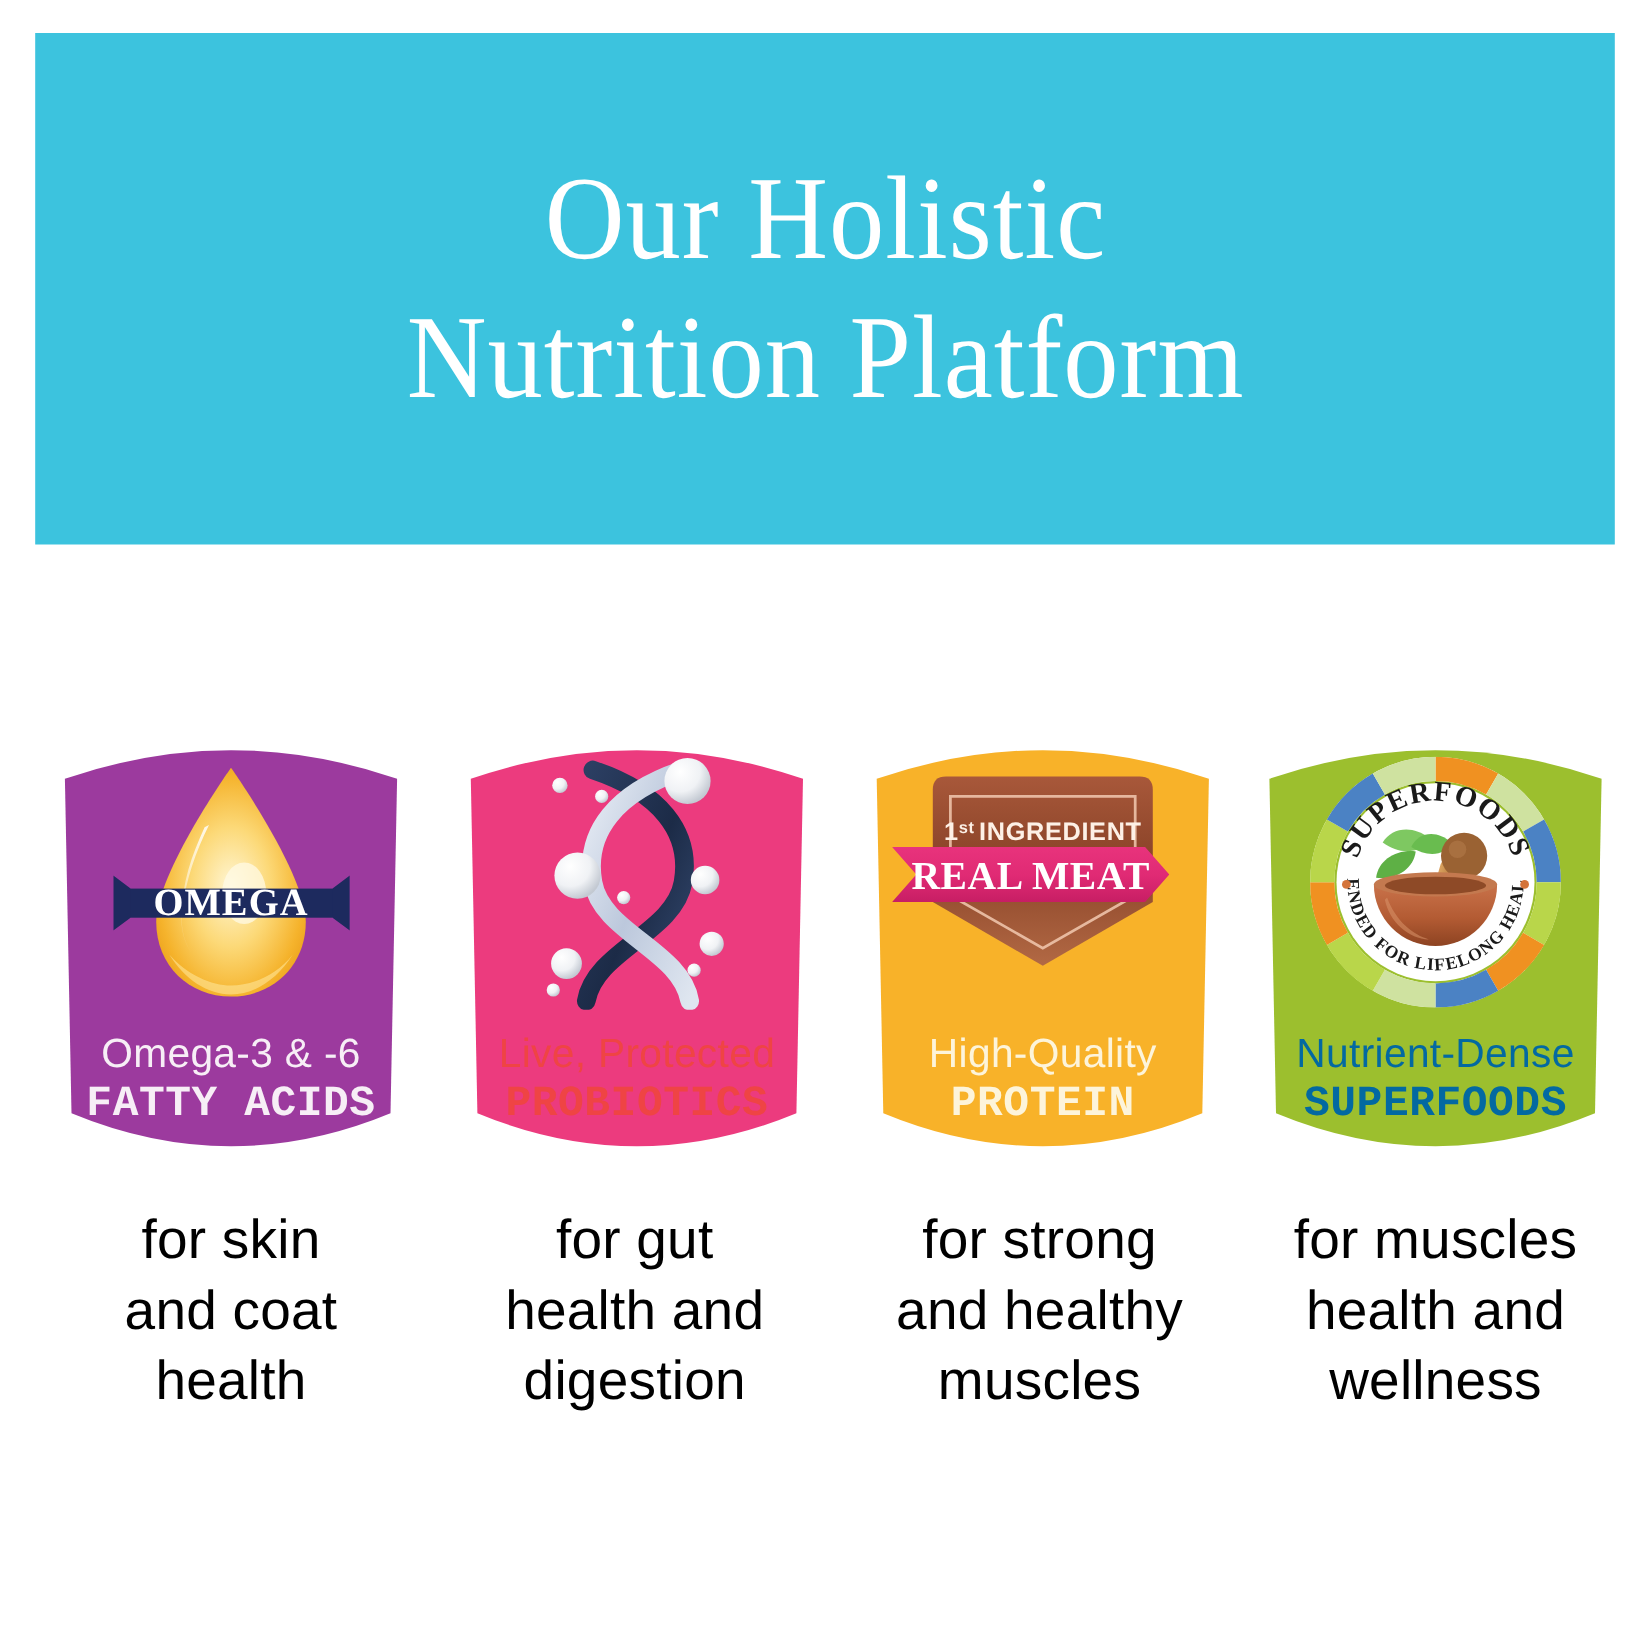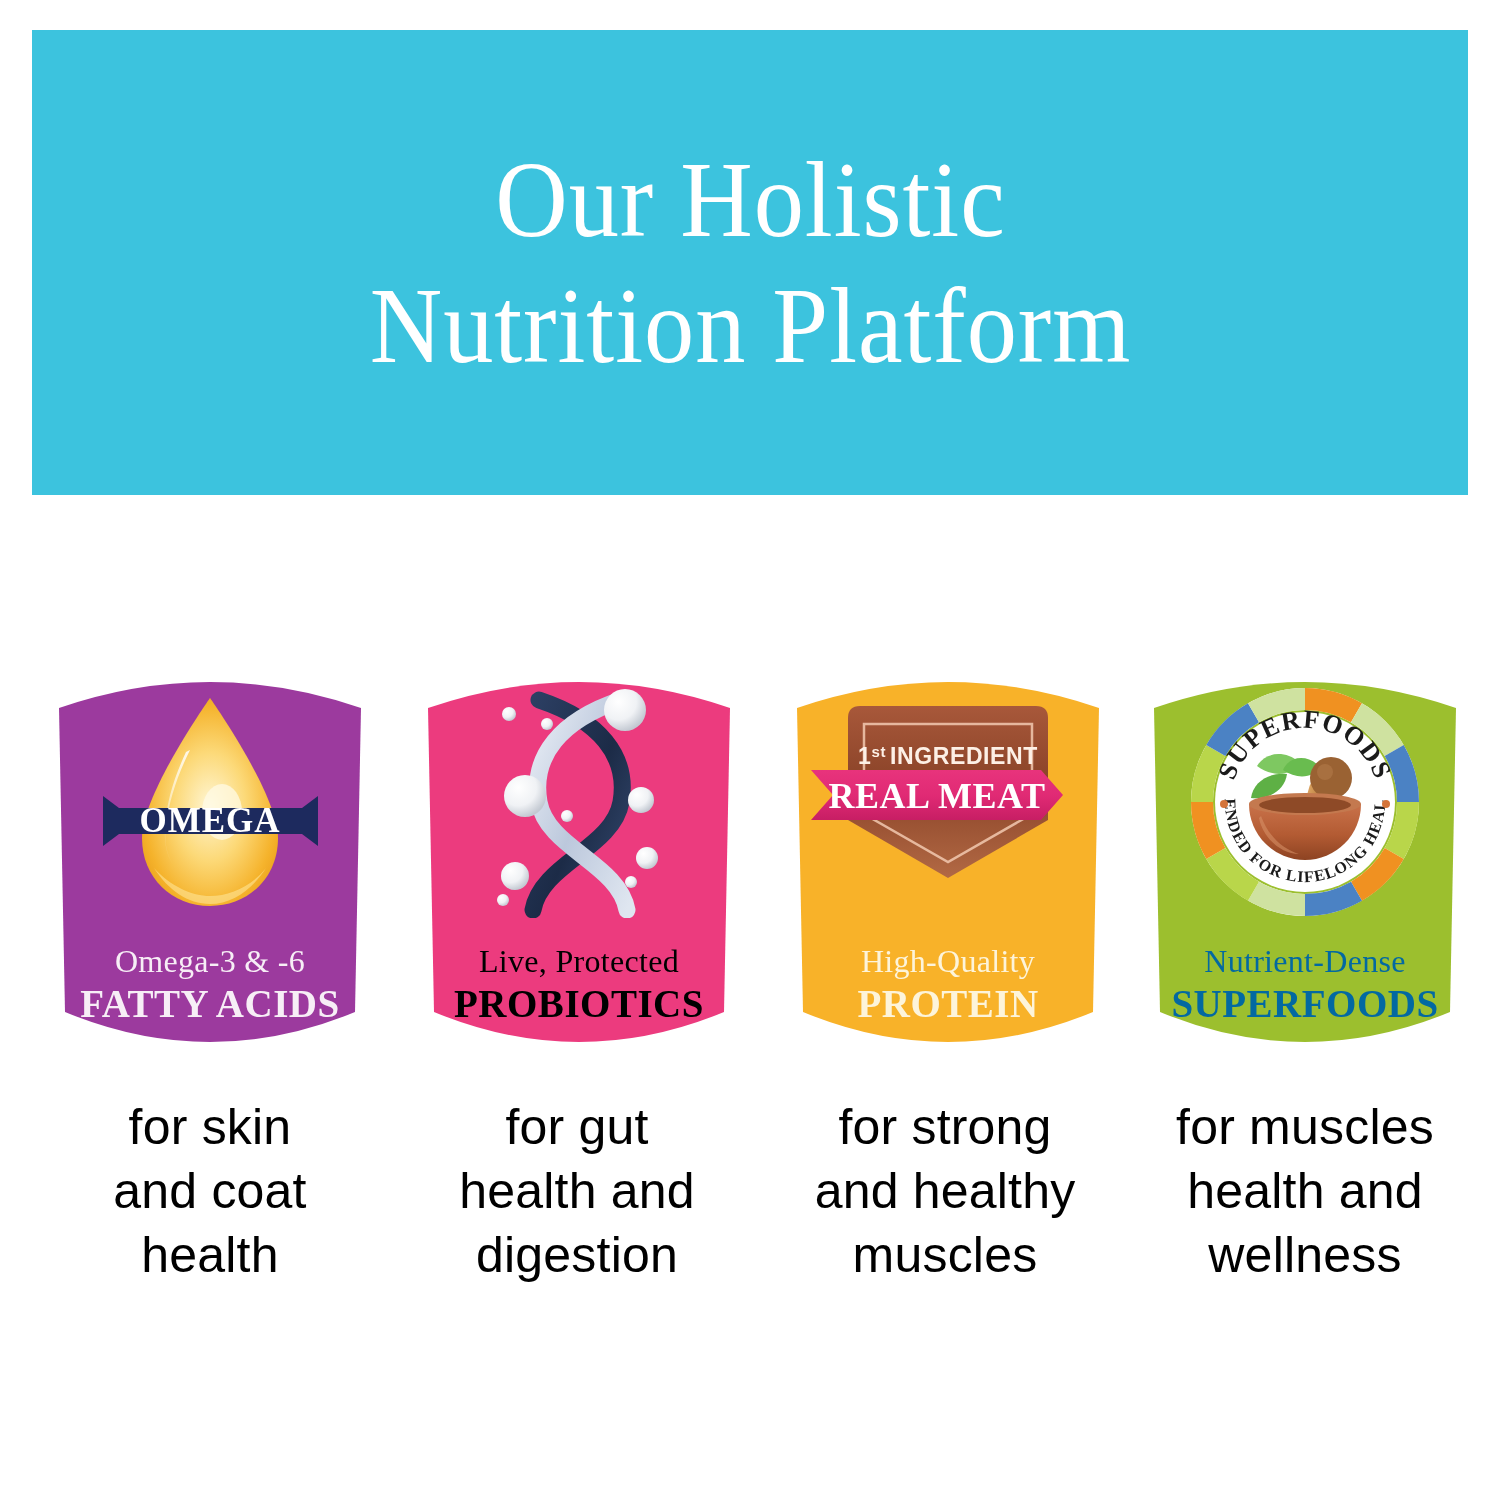--- a/index.html
+++ b/index.html
@@ -80,37 +80,37 @@
     align-items: center;
     justify-content: center;
   }
   .badge-labels {
     position: absolute;
     bottom: 34px;
     left: 0; right: 0;
     text-align: center;
   }
   .badge-sub {
-    font-family: Liberation Serif, serif;
-    font-size: 32px;
+    font-family: Liberation Sans, sans-serif;
+    font-size: 37px;
     font-weight: 300;
     letter-spacing: 0.3px;
     line-height: 1.1;
     text-align: center;
   }
   .badge-main {
-    font-family: Liberation Serif, serif;
+    font-family: Liberation Mono, monospace;
     font-weight: 700;
     font-size: 39px;
     letter-spacing: 0.5px;
     line-height: 1.1;
     margin-top: 4px;
   }
   .c1 .badge-sub, .c1 .badge-main { color: #f7eef6; }
-  .c2 .badge-sub, .c2 .badge-main { color: #000000; }
+  .c2 .badge-sub, .c2 .badge-main { color: #ef4444; }
   .c3 .badge-sub, .c3 .badge-main { color: #fdf4da; }
   .c4 .badge-sub, .c4 .badge-main { color: #0369a1; }
 
   
   .captions {
     position: absolute;
     left: 0; top: 1095px;
     width: 1500px;
   }
   .caption {

